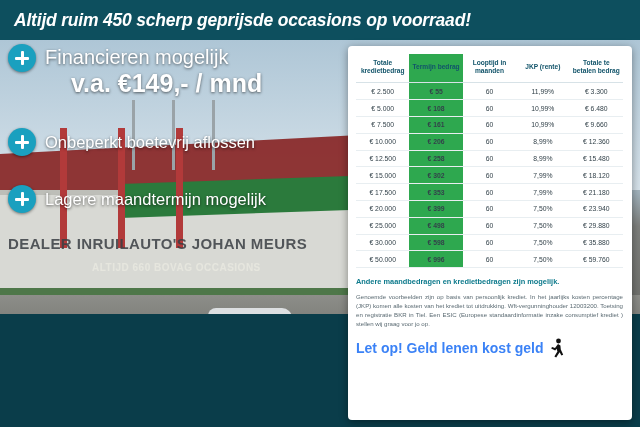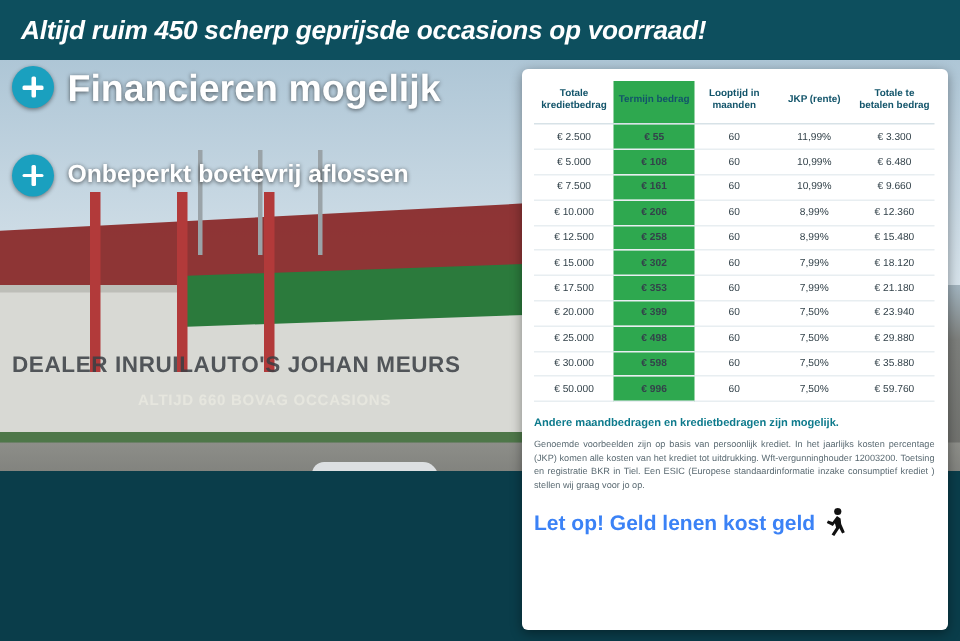--- a/index.html
+++ b/index.html
@@ -141,22 +141,22 @@
     color: #ffffff;
   }
   .headline-row {
     display: flex;
     align-items: flex-start;
     gap: 9px;
     padding-left: 8px;
   }
   .headline-block { margin-top: 2px; }
   .headline-1 {
-    font-size: 25px;
-    font-weight: bold;
+    font-size: 20px;
+    font-weight: normal;
     line-height: 1.1;
     text-shadow: 0 1px 3px rgba(0,0,0,.6);
     white-space: nowrap;
   }
   .headline-2 {
     font-size: 25px;
     font-weight: bold;
     line-height: 1.25;
     padding-left: 26px;
     text-shadow: 0 1px 3px rgba(0,0,0,.6);
@@ -164,21 +164,21 @@
   }
   .bullet-row {
     display: flex;
     align-items: center;
     gap: 9px;
     padding-left: 8px;
     margin-top: 29px;
   }
   .bullet-label {
     font-size: 16.5px;
-    font-weight: bold;
+    font-weight: normal;
     color: #ffffff;
     text-shadow: 0 1px 3px rgba(0,0,0,.65);
     white-space: nowrap;
   }
   .plus-badge {
     flex: 0 0 auto;
     width: 28px; height: 28px;
     border-radius: 50%;
     background: #1aa0bf;
     position: relative;
@@ -294,28 +294,33 @@
     <div class="wheel" style="left:92px; top:42px; width:22px; height:22px;"></div>
   </div>
 </div>
 
 <div class="left-col">
 
   <div class="headline-row">
     <div class="plus-badge"></div>
     <div class="headline-block">
       <div class="headline-1">Financieren mogelijk</div>
+      <div class="headline-2">v.a. €149,- / mnd</div>
     </div>
   </div>
 
   <div class="bullet-row">
     <div class="plus-badge"></div>
     <div class="bullet-label">Onbeperkt boetevrij aflossen</div>
   </div>
 
+  <div class="bullet-row">
+    <div class="plus-badge"></div>
+    <div class="bullet-label">Lagere maandtermijn mogelijk</div>
+  </div>
 
 
 </div>
 
 <div class="card">
 
   <table class="rate-table">
     <thead>
       <tr>
         <th>Totale kredietbedrag</th>

